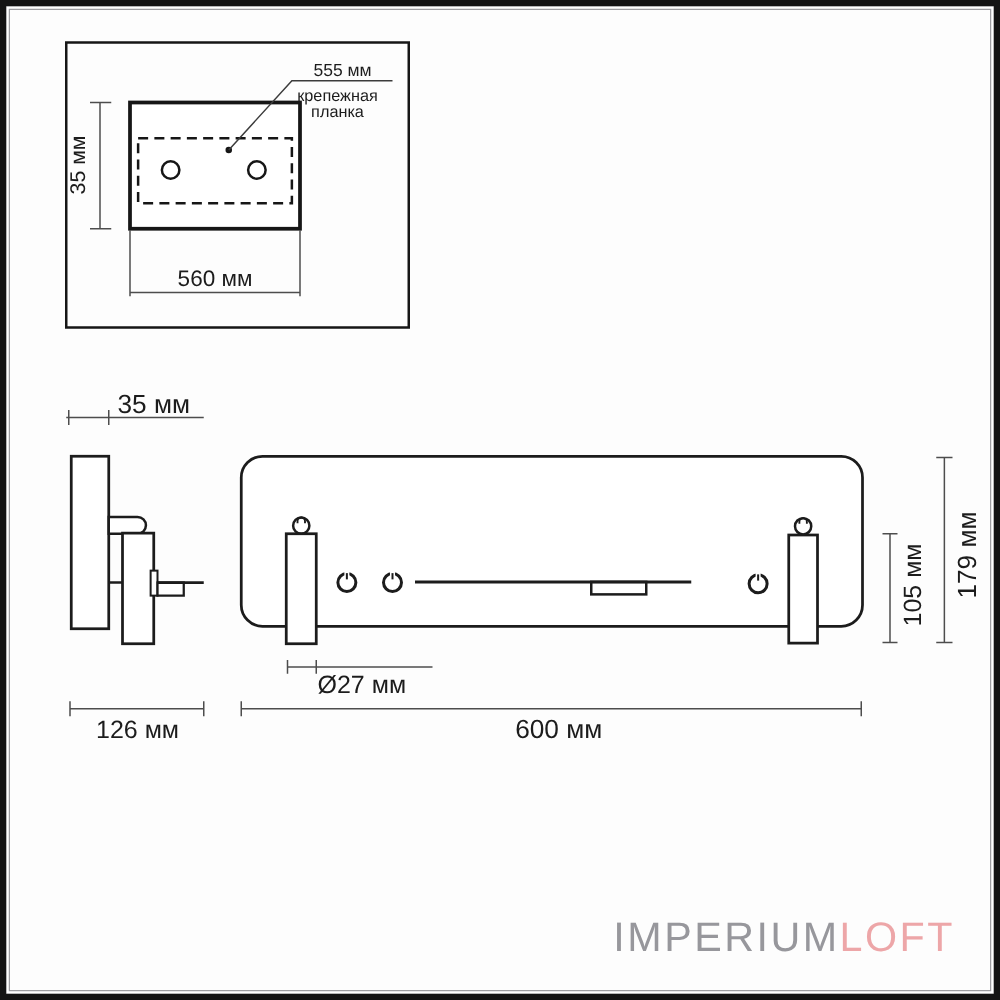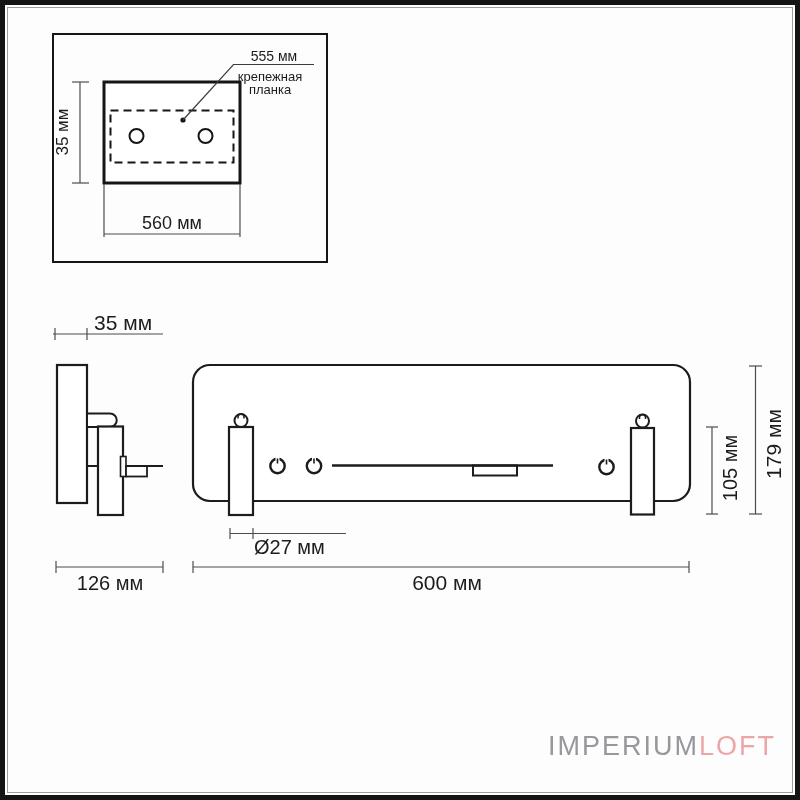--- a/index.html
+++ b/index.html
@@ -11,22 +11,22 @@
     position:absolute;inset:0;box-sizing:border-box;
     border:5px solid #141414;
     box-shadow: inset 0 0 0 2px #ffffff, inset 0 0 0 3px #9e9ea2;
   }
   svg{position:absolute;left:0;top:0;}
   svg text{
     font-family:"Liberation Sans", sans-serif;
     fill:#1c1c1c;
   }
   .logo{
-    position:absolute;top:733px;right:24px;
-    font-size:27px;font-weight:400;letter-spacing:2px;
+    position:absolute;top:733px;right:36px;
+    font-size:33px;font-weight:400;letter-spacing:2px;
     white-space:nowrap;line-height:1;
   }
 </style>
 </head>
 <body>
 
 <div id="canvas">
 
   <svg width="800" height="800" viewBox="0 0 800 800">
 

